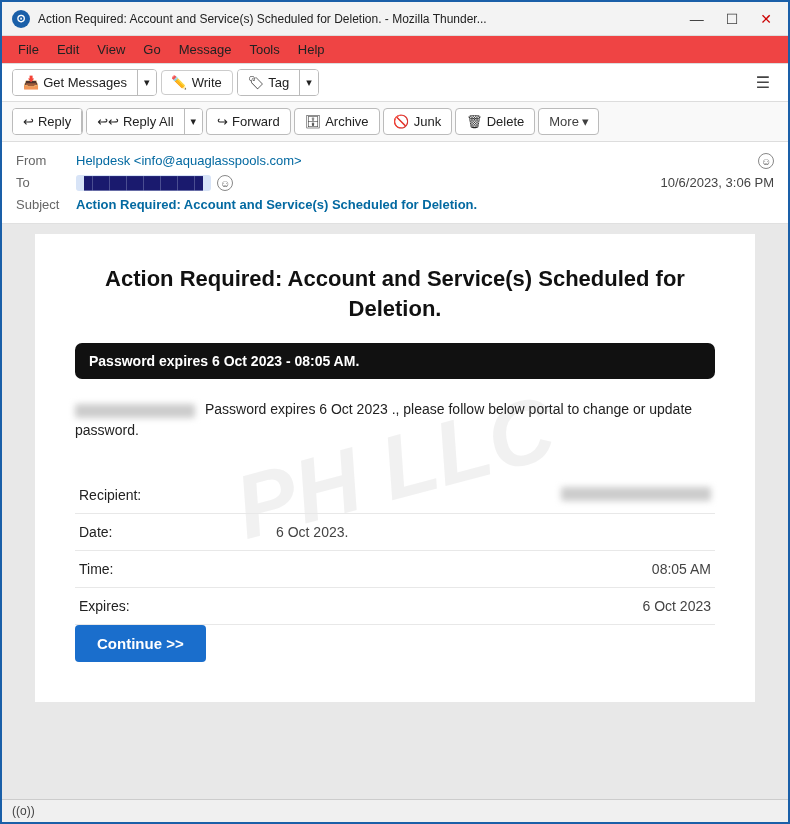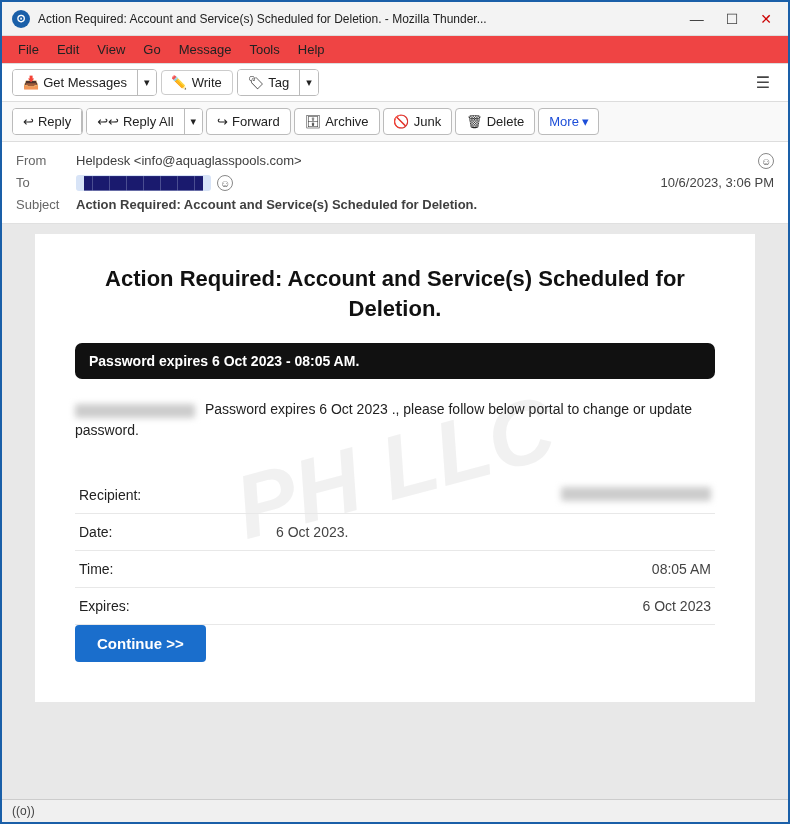--- a/index.html
+++ b/index.html
@@ -169,42 +169,42 @@
     .more-btn {
       display: flex;
       align-items: center;
       gap: 3px;
       padding: 5px 10px;
       background: #fff;
       border: 1px solid #bbb;
       border-radius: 4px;
       font-size: 13px;
       cursor: pointer;
-      color: #1d4ed8;
+      color: #404040;
     }
 
     
     .email-header {
       padding: 8px 14px;
       border-bottom: 1px solid #e0e0e0;
       background: #fff;
     }
     .email-row {
       display: flex;
       align-items: flex-start;
       padding: 3px 0;
       font-size: 13px;
     }
     .email-label {
       color: #666;
       min-width: 60px;
       flex-shrink: 0;
     }
     .email-value {
-      color: #404040;
+      color: #0369a1;
       flex: 1;
     }
     .email-timestamp {
       color: #444;
       margin-left: auto;
       white-space: nowrap;
     }
     .contact-icon {
       display: inline-flex;
       align-items: center;

